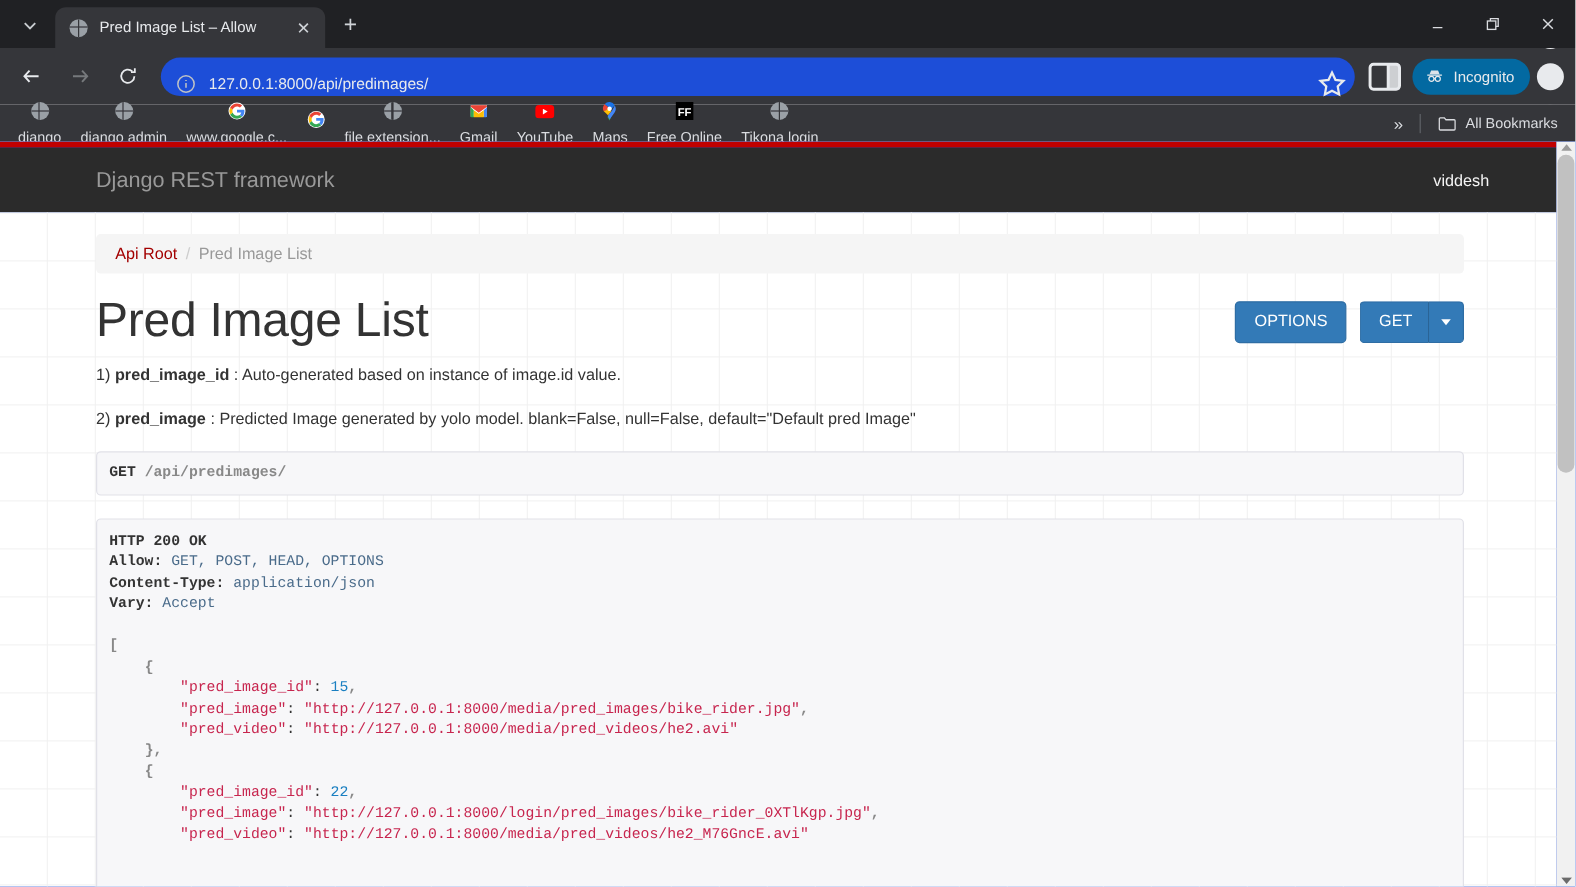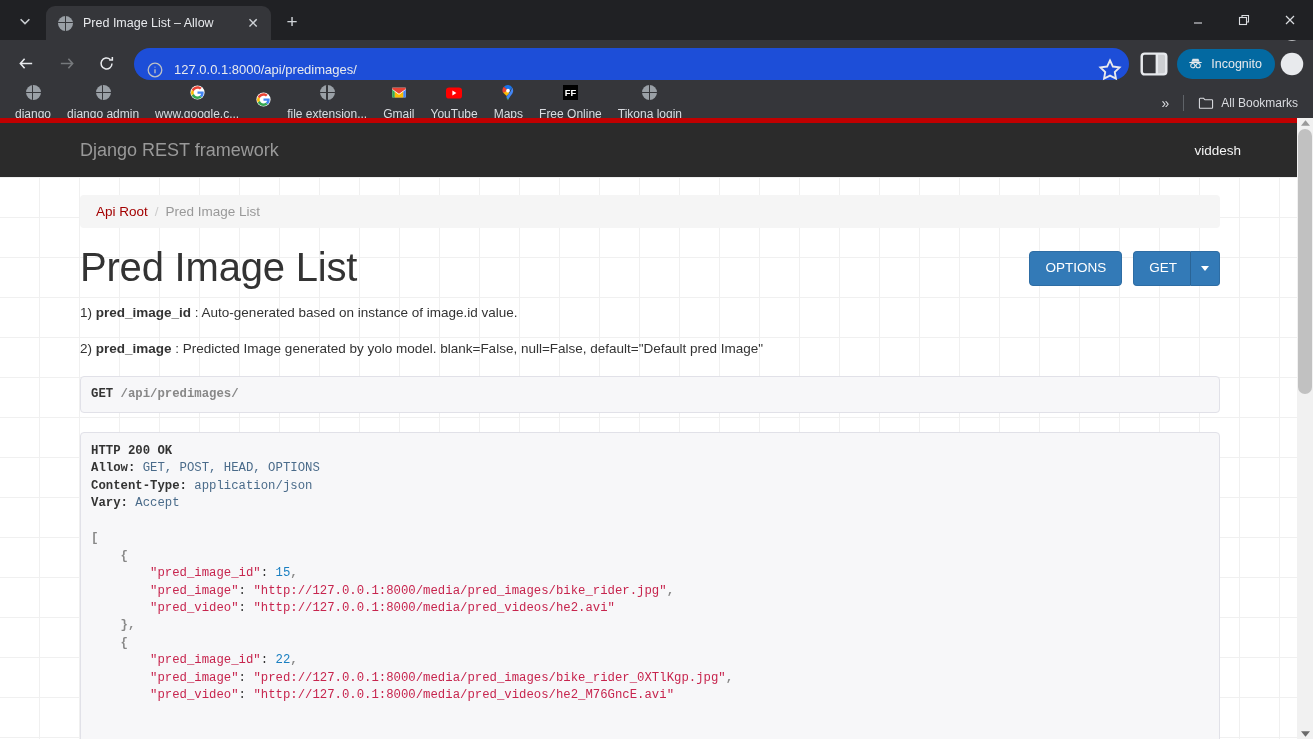--- a/index.html
+++ b/index.html
@@ -476,21 +476,21 @@
 <span class="hdr-key">Vary:</span> <span class="hdr-val">Accept</span>
 
 <span class="punc">[</span>
 <span class="punc">    {</span>
         <span class="key">"pred_image_id"</span><span class="colon">: </span><span class="num">15</span><span class="punc">,</span>
         <span class="key">"pred_image"</span><span class="colon">: </span><span class="str">"<span>http://127.0.0.1:8000/media/pred_images/bike_rider.jpg</span>"</span><span class="punc">,</span>
         <span class="key">"pred_video"</span><span class="colon">: </span><span class="str">"<span>http://127.0.0.1:8000/media/pred_videos/he2.avi</span>"</span>
 <span class="punc">    },</span>
 <span class="punc">    {</span>
         <span class="key">"pred_image_id"</span><span class="colon">: </span><span class="num">22</span><span class="punc">,</span>
-        <span class="key">"pred_image"</span><span class="colon">: </span><span class="str">"<span>pred://127.0.0.1:8000/media/pred_images/bike_rider_0XTlKgp.jpg</span>"</span><span class="punc">,</span>
+        <span class="key">"pred_image"</span><span class="colon">: </span><span class="str">"<span>http://127.0.0.1:8000/login/pred_images/bike_rider_0XTlKgp.jpg</span>"</span><span class="punc">,</span>
         <span class="key">"pred_video"</span><span class="colon">: </span><span class="str">"<span>http://127.0.0.1:8000/media/pred_videos/he2_M76GncE.avi</span>"</span>
 
 
         </div>
 
       </div>
     </div>
 
     <div style="position:absolute; right:0; top:0; width:16px; height:621px; background:#f1f1f1;">
       <div style="position:absolute; top:0; left:0; width:16px; height:10px; display:flex; align-items:center; justify-content:center;">

